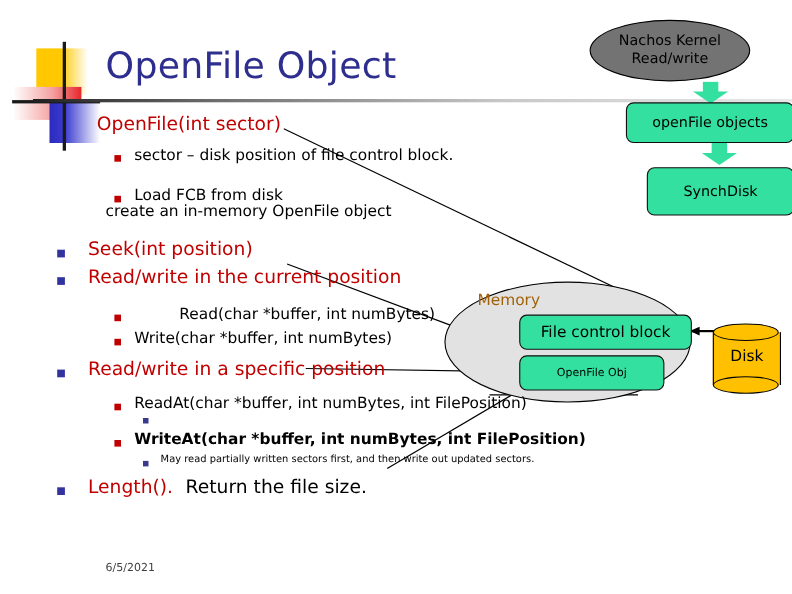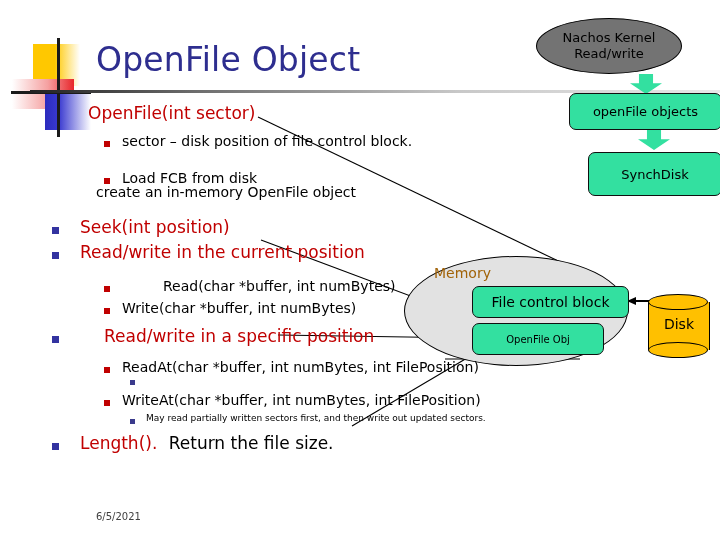--- a/index.html
+++ b/index.html
@@ -239,29 +239,29 @@
     <span class="bullet b1" style="left:52px; top:252px;"></span>
     <div class="line t-l1 red" style="left:80px; top:242px;">Read/write in the current position</div>
 
     <span class="bullet b2" style="left:104px; top:286px;"></span>
     <div class="line t-l2 blk" style="left:122px; top:278px;margin-left:41px;">Read(char *buffer, int numBytes)</div>
 
     <span class="bullet b2" style="left:104px; top:308px;"></span>
     <div class="line t-l2 blk" style="left:122px; top:300px;">Write(char *buffer, int numBytes)</div>
 
     <span class="bullet b1" style="left:52px; top:336px;"></span>
-    <div class="line t-l1 red" style="left:80px; top:326px;margin-left:24px;">Read/write in a specific position</div>
+    <div class="line t-l1 red" style="left:80px; top:326px;">Read/write in a specific position</div>
 
     <span class="bullet b2" style="left:104px; top:367px;"></span>
     <div class="line t-l2 blk" style="left:122px; top:359px;">ReadAt(char *buffer, int numBytes, int FilePosition)</div>
 
     <span class="bullet b3" style="left:130px; top:380px;"></span>
 
     <span class="bullet b2" style="left:104px; top:400px;"></span>
-    <div class="line t-l2 blk" style="left:122px; top:392px;">WriteAt(char *buffer, int numBytes, int FilePosition)</div>
+    <div class="line t-l2 blk" style="left:122px; top:392px;font-weight:bold;">WriteAt(char *buffer, int numBytes, int FilePosition)</div>
 
     <span class="bullet b3" style="left:130px; top:419px;"></span>
     <div class="line t-l3 blk" style="left:146px; top:413px;">May  read partially written sectors first, and then write out updated sectors.</div>
 
     <span class="bullet b1" style="left:52px; top:443px;"></span>
     <div class="line t-l1" style="left:80px; top:433px;">
       <span class="red">Length().</span>
       <span class="blk" style="margin-left:6px;">Return the file size.</span>
     </div>
   </div>

